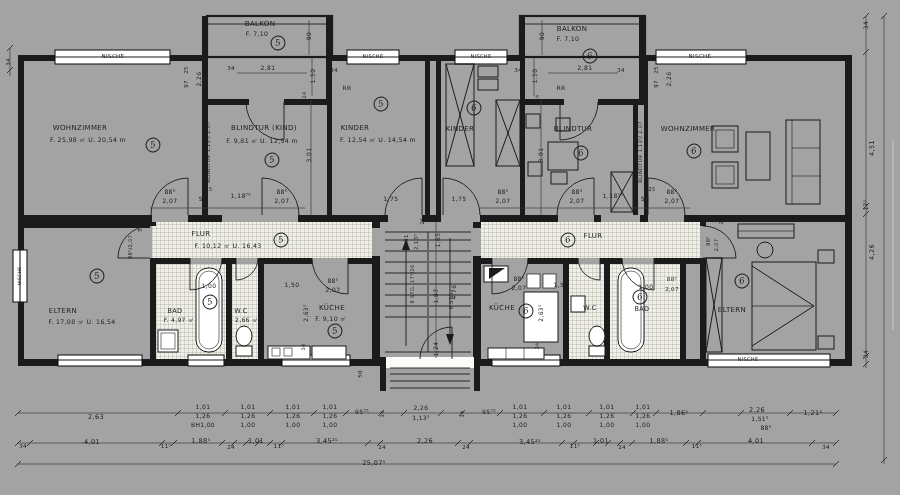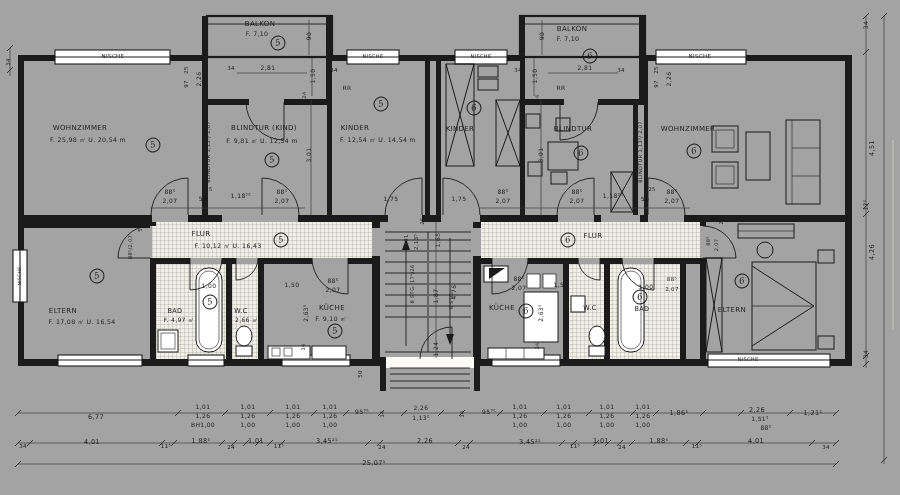--- a/index.html
+++ b/index.html
@@ -379,21 +379,21 @@
       <span class="lb" style="left: 561px; top: 285px; font-size: 6px;">1,50</span>
       <span class="lb rot" style="left: 541px; top: 313px; font-size: 6px;">2,63⁵</span>
       <span class="lb rot" style="left: 538px; top: 346px; font-size: 5px;">34</span>
       <span class="lb" style="left: 590px; top: 308px; font-size: 6.5px;">W.C</span>
       <span class="lb" style="left: 646px; top: 287px; font-size: 6px;">1,00</span>
       <span class="lb" style="left: 642px; top: 309px; font-size: 6.5px;">BAD</span>
       <span class="lb" style="left: 672px; top: 280px; font-size: 5.5px;">88⁵</span>
       <span class="lb" style="left: 672px; top: 290px; font-size: 5.5px;">2,07</span>
       <span class="lb" style="left: 732px; top: 311px; font-size: 7px;">ELTERN</span>
       <span class="lb" style="left: 748px; top: 360px; font-size: 5px;">NISCHE</span>
-      <span class="lb" style="left: 96px; top: 417px; font-size: 6.5px;">6,77</span>
+      <span class="lb" style="left: 96px; top: 417px; font-size: 6.5px;">2,63</span>
       <span class="lb" style="left: 362px; top: 412px; font-size: 6px;">95⁷⁵</span>
       <span class="lb rot" style="left: 383px; top: 414px; font-size: 5px;">34</span>
       <span class="lb" style="left: 421px; top: 408px; font-size: 6px;">2,26</span>
       <span class="lb" style="left: 421px; top: 418px; font-size: 6px;">1,13⁵</span>
       <span class="lb rot" style="left: 463px; top: 414px; font-size: 5px;">34</span>
       <span class="lb" style="left: 489px; top: 412px; font-size: 6px;">95⁷⁵</span>
       <span class="lb" style="left: 679px; top: 413px; font-size: 6.5px;">1,86⁵</span>
       <span class="lb" style="left: 757px; top: 410px; font-size: 6.5px;">2,26</span>
       <span class="lb" style="left: 760px; top: 419px; font-size: 6px;">1,51⁵</span>
       <span class="lb" style="left: 766px; top: 428px; font-size: 6px;">88⁵</span>

